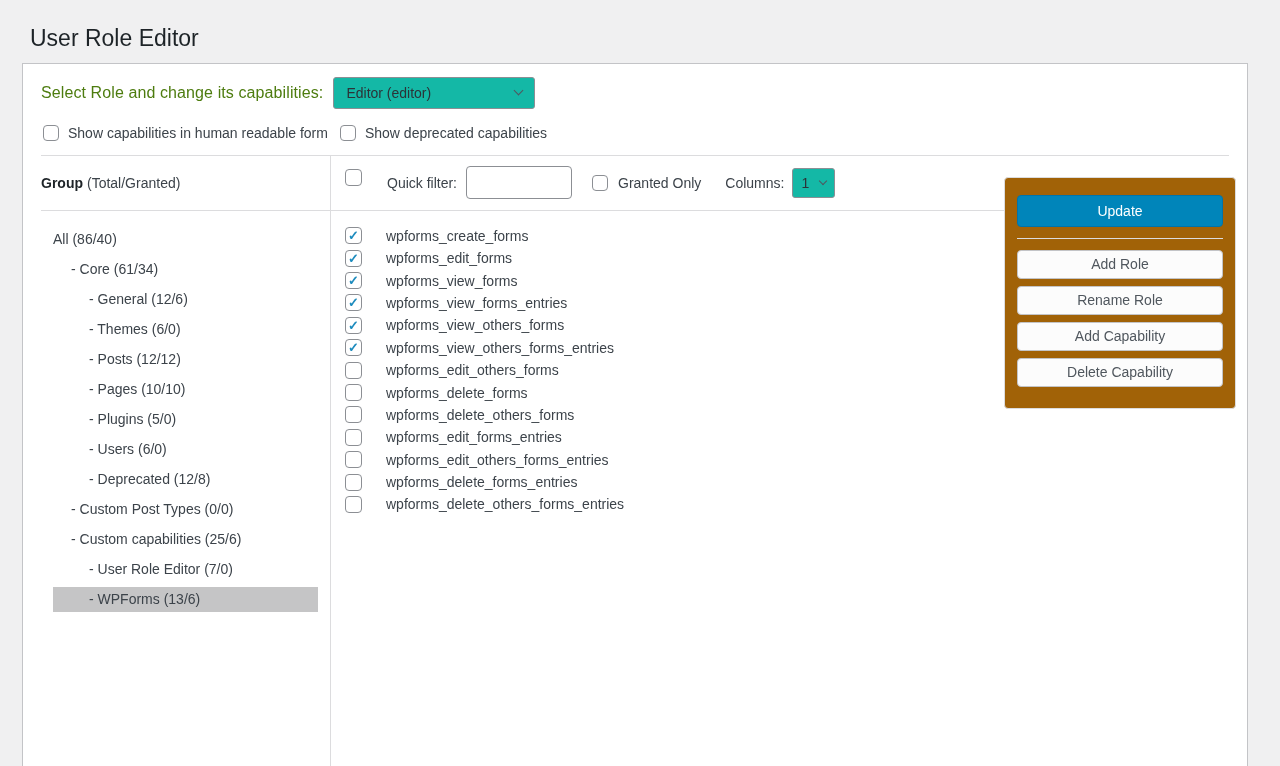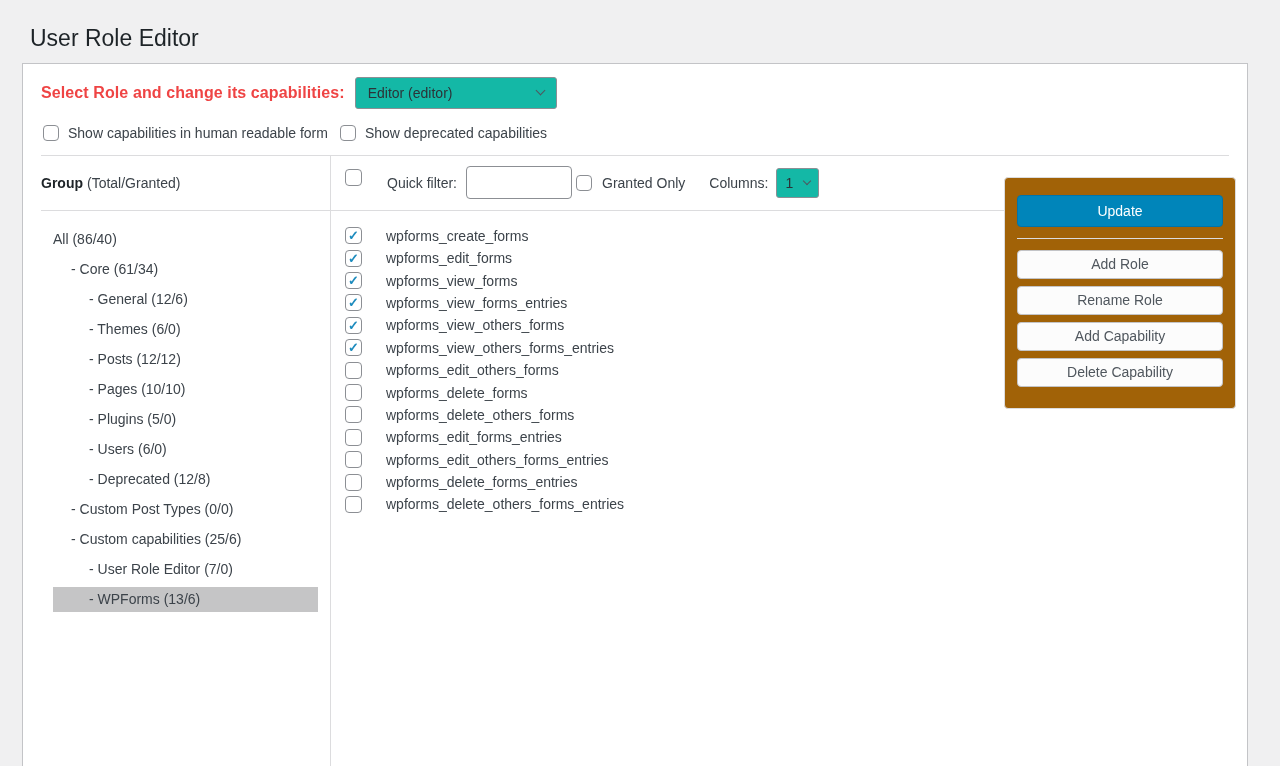--- a/index.html
+++ b/index.html
@@ -16,21 +16,21 @@
     margin:0;padding:25px 20px 10px 30px;
     font-size:23px;font-weight:400;line-height:1.2;color:#1d2327;border-radius:26px;
   }
   .panel{
     margin:0 32px 0 22px;background:#fff;border:1px solid #c3c4c7;
     height:calc(100vh - 45px);
     display:flex;flex-direction:column;
   }
   
   .role-row{display:flex;align-items:center;gap:10px;padding:13px 18px 0 18px;}
-  .role-label{font-size:16px;font-weight:700;color:#ef4444;letter-spacing:.1px;}
+  .role-label{font-size:16px;font-weight:400;color:#4d7c0f;letter-spacing:.1px;}
   .select{
     display:inline-flex;align-items:center;justify-content:space-between;
     background:#14b8a6;border:1px solid #8c8f94;border-radius:3px;
     color:#2c3338;cursor:pointer;
   }
   .role-select{width:202px;height:32px;padding:0 12px;}
   .chevron{
     display:inline-block;width:7px;height:7px;
     border-right:1.8px solid #50575e;border-bottom:1.8px solid #50575e;
     transform:rotate(45deg);margin-top:-4px;
@@ -59,21 +59,21 @@
   .tree-item.selected{background:var(--selected-bg);}
   
   .right-col{flex:1;position:relative;min-width:0;}
   .filter-row{height:55px;border-bottom:1px solid #dcdcde;margin-right:18px;display:flex;align-items:center;padding-left:14px;}
   .select-all{width:17px;height:17px;min-width:17px;margin-bottom:10px;}
   .qf-label{margin-left:25px;}
   .qf-input{
     width:106px;height:33px;margin-left:9px;padding:0 8px;
     border:1px solid #8c8f94;border-radius:4px;font-family:inherit;font-size:14px;color:#2c3338;outline:none;
   }
-  .granted{margin-left:4px;gap:10px;}
+  .granted{margin-left:20px;gap:10px;}
   .cols-label{margin-left:24px;}
   .cols-select{margin-left:8px;width:43px;height:30px;padding:0 8px;}
   ul.caps{list-style:none;margin:0;padding:14px 0 0 14px;}
   ul.caps li{display:flex;align-items:center;gap:24px;height:22.4px;}
   ul.caps .wp-checkbox{width:17px;height:17px;min-width:17px;}
   .cap-label{color:#3c434a;white-space:nowrap;}
   
   .actions{
     position:absolute;top:21px;right:11px;width:232px;
     background:#a16207;border:1px solid #dcdcde;border-radius:4px;

